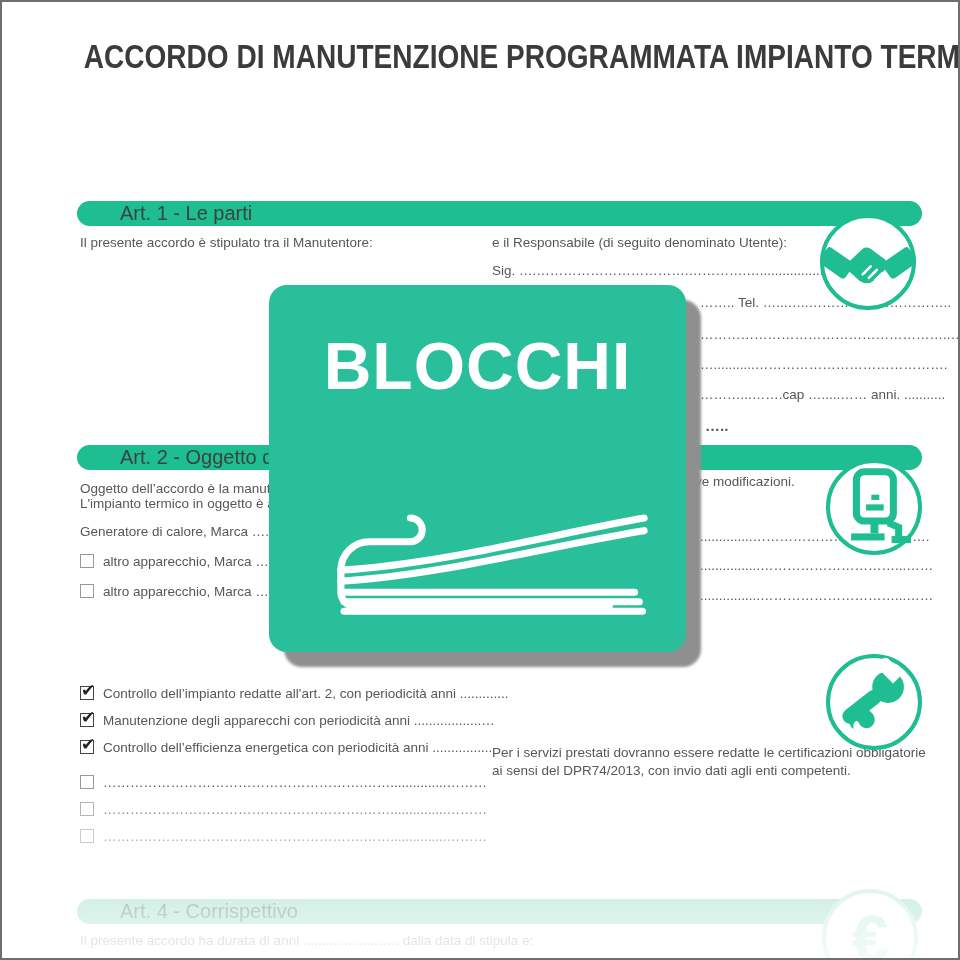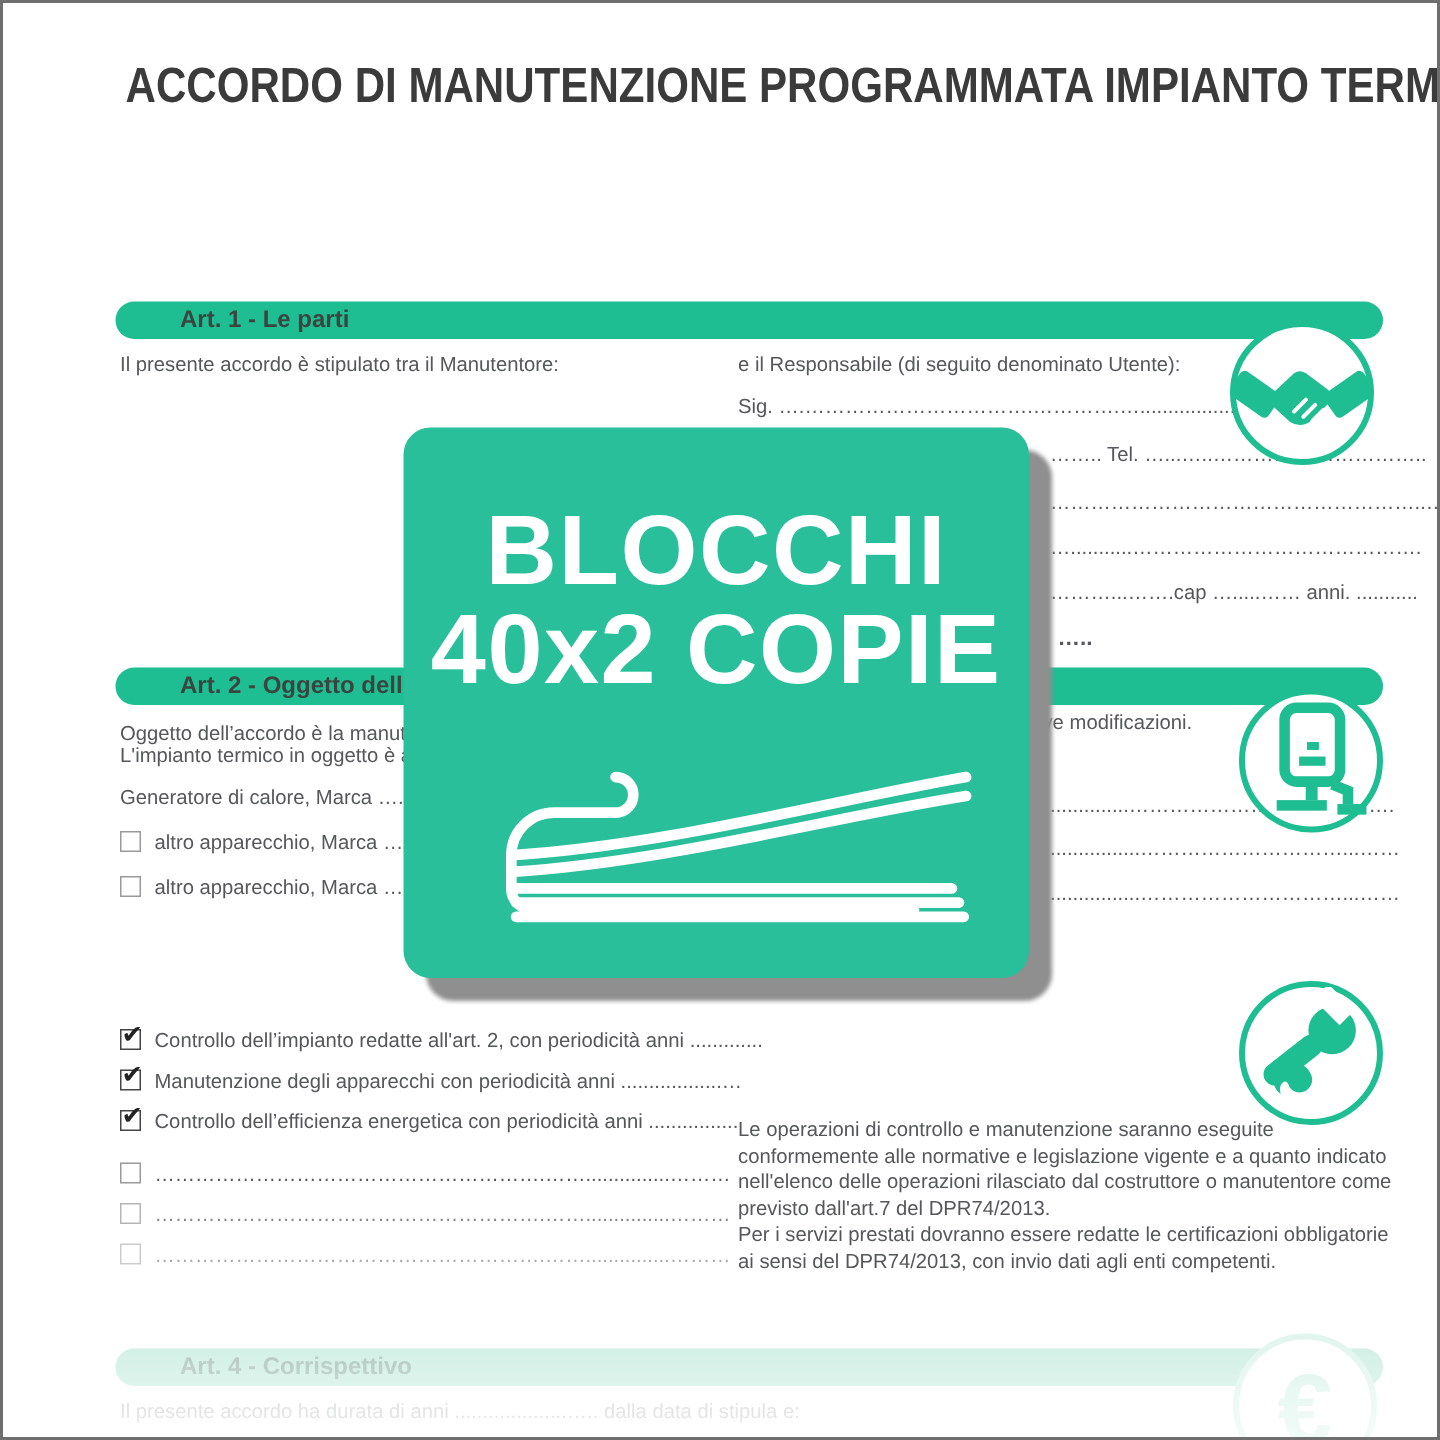--- a/index.html
+++ b/index.html
@@ -12,21 +12,21 @@
     position:absolute; left:0; right:0; top:36px; text-align:center; white-space:nowrap;
     font-size:33px; font-weight:bold; color:#3b3b3b;
   }
   .title span{display:inline-block; transform:scaleX(0.85); transform-origin:center;}
   .artbar{
     position:absolute; left:75px; width:845px; height:25px;
     background:#1fbd92; border-radius:13px; z-index:1;
   }
   .artbar .artlabel{
     display:block; padding-left:43px; line-height:25px;
-    font-size:16px; font-weight:bold; color:#3a4540; white-space:nowrap;
+    font-size:20px; font-weight:normal; color:#3a4540; white-space:nowrap;
   }
   .txt{position:absolute; font-size:13.5px; white-space:nowrap;}
   .frag{position:absolute; left:698px; font-size:13.5px; white-space:nowrap;}
   .cb{
     position:relative; display:inline-block; width:12px; height:12px;
     border:1.5px solid #999; background:#fff; vertical-align:-2px; margin-right:9px;
   }
   .cb.dark{border-color:#444;}
   .tick{
     position:absolute; left:0px; top:-7px; font-size:17px; font-weight:bold; color:#232323;
@@ -159,35 +159,33 @@
     <span class="cb"></span><span>………………………………………………….……...............………</span>
   </div>
   <div class="txt fade2" style="left:78px; top:800px;">
     <span class="cb"></span><span>………………………………………………….……...............………</span>
   </div>
   <div class="txt fade3" style="left:78px; top:827px;">
     <span class="cb"></span><span>………………………………………………….……...............………</span>
   </div>
 
   <div class="note">
-    <p>Le operazioni di controllo e manutenzione saranno eseguite conformemente alle normative e legislazione vigente e a quanto indicato nell'elenco delle operazioni rilasciato dal costruttore o manutentore come previsto dall'art.7 del DPR74/2013.</p>
     <p>Per i servizi prestati dovranno essere redatte le certificazioni obbligatorie ai sensi del DPR74/2013, con invio dati agli enti competenti.</p>
   </div>
 
   <div class="artbar faded" style="top:897px;">
     <span class="artlabel">Art. 4 - Corrispettivo</span>
   </div>
   <div class="euro-circle">
     <span>€</span>
   </div>
   <div class="txt faded-txt" style="left:78px; top:931px;">Il presente accordo ha durata di anni ....................….. dalla data di stipula e:</div>
 
   <div class="badge">
     <div class="badge-text" style="top:48px;">BLOCCHI</div>
-    <div class="badge-text" style="top:114px;">40x2 COPIE</div>
     <svg style="position:absolute; left:28px; top:222px;" width="372" height="120" viewBox="0 0 420 152">
       <g stroke="#ffffff" stroke-width="9" fill="none" stroke-linecap="round" stroke-linejoin="round">
         <path d="M118 14 a15 15 0 0 1 0 30 H66 a36 36 0 0 0 -36 36 v28 a18 18 0 0 0 18 18 h322"></path>
         <path d="M30 80 C160 72 300 34 414 14"></path>
         <path d="M30 94 C160 86 300 48 414 30"></path>
         <path d="M34 108 H402"></path>
         <path d="M34 120 H408"></path>
         <path d="M34 132 H412"></path>
       </g>
     </svg>

